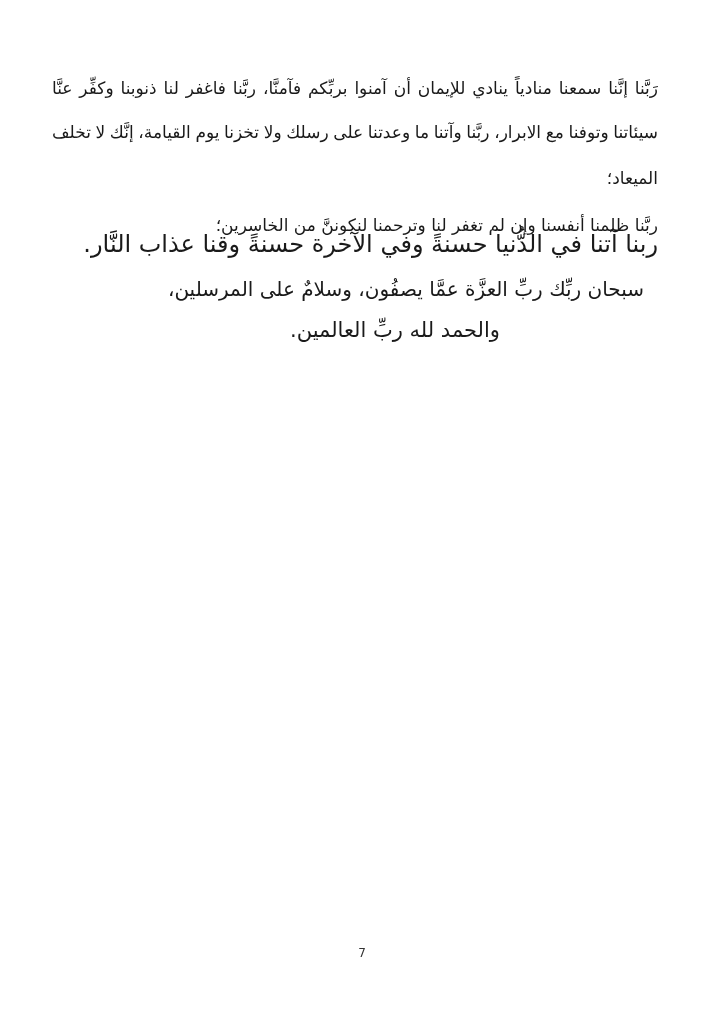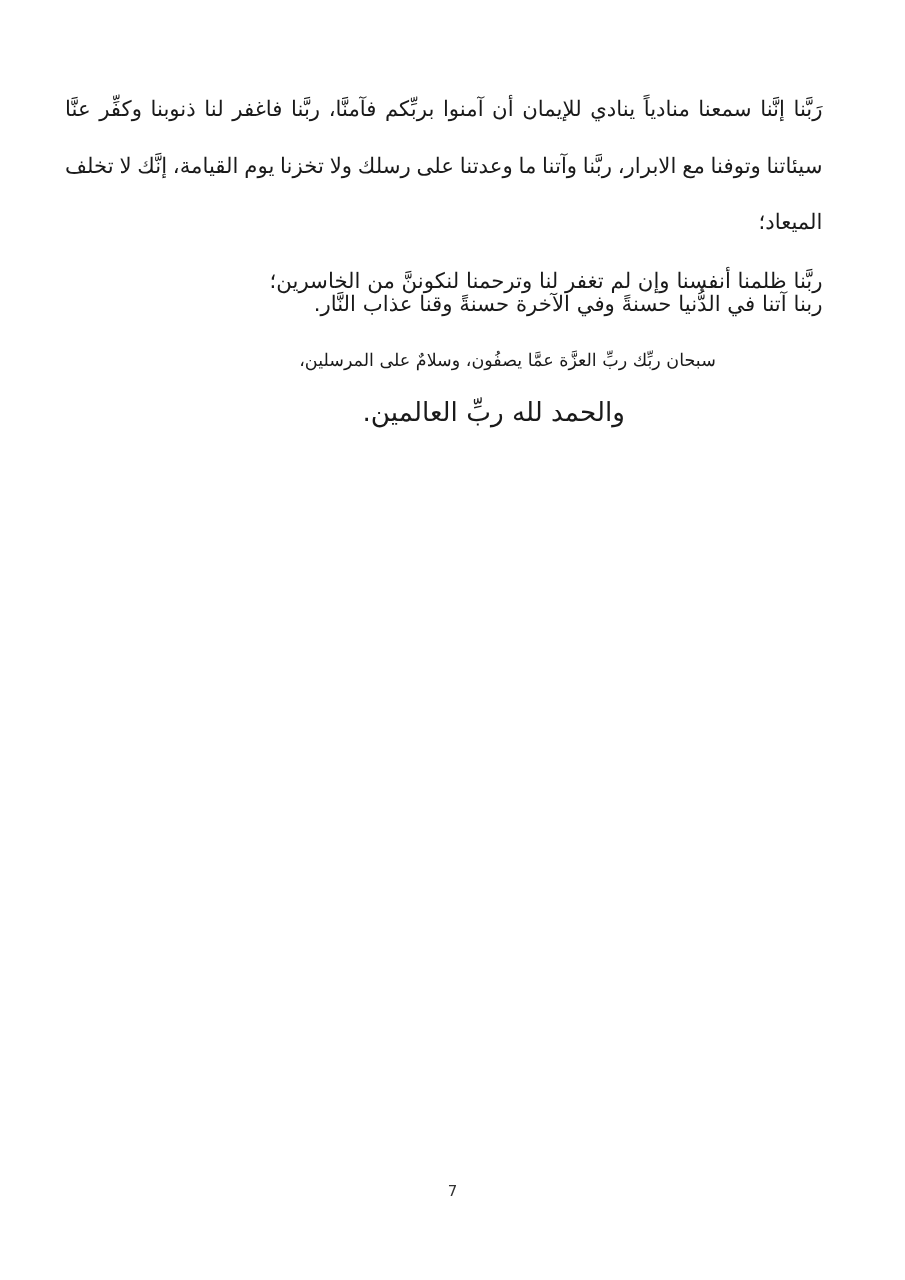--- a/index.html
+++ b/index.html
@@ -18,22 +18,22 @@
     white-space: nowrap;
     font-size: 17px;
     line-height: 24px;
   }
   .justified { right: 62px; width: 606px; text-align: justify; text-align-last: justify; }
   .right-line { right: 62px; text-align: right; }
   .l1 { top: 76px; }
   .l2 { top: 121px; font-family: Liberation Serif, serif; }
   .l3 { top: 166px; }
   .l4 { top: 213px; text-align: center; }
-  .l5 { top: 232px; font-size: 17px; }
-  .l6 { top: 277px; font-size: 14px; left: 0; right: 0; text-align: center; padding-left: 92px; }
+  .l5 { top: 232px; font-size: 24px; }
+  .l6 { top: 277px; font-size: 20px; left: 0; right: 0; text-align: center; padding-left: 92px; }
   .l7 { top: 318px; font-size: 21px; left: 0; right: 0; text-align: center; padding-left: 70px; }
   .page-number {
     position: absolute; top: 946px; left: 0; width: 724px;
     text-align: center; font-size: 12px; color: #333;
     font-family: "DejaVu Sans", sans-serif;
   }
 </style>
 </head>
 <body>
 

